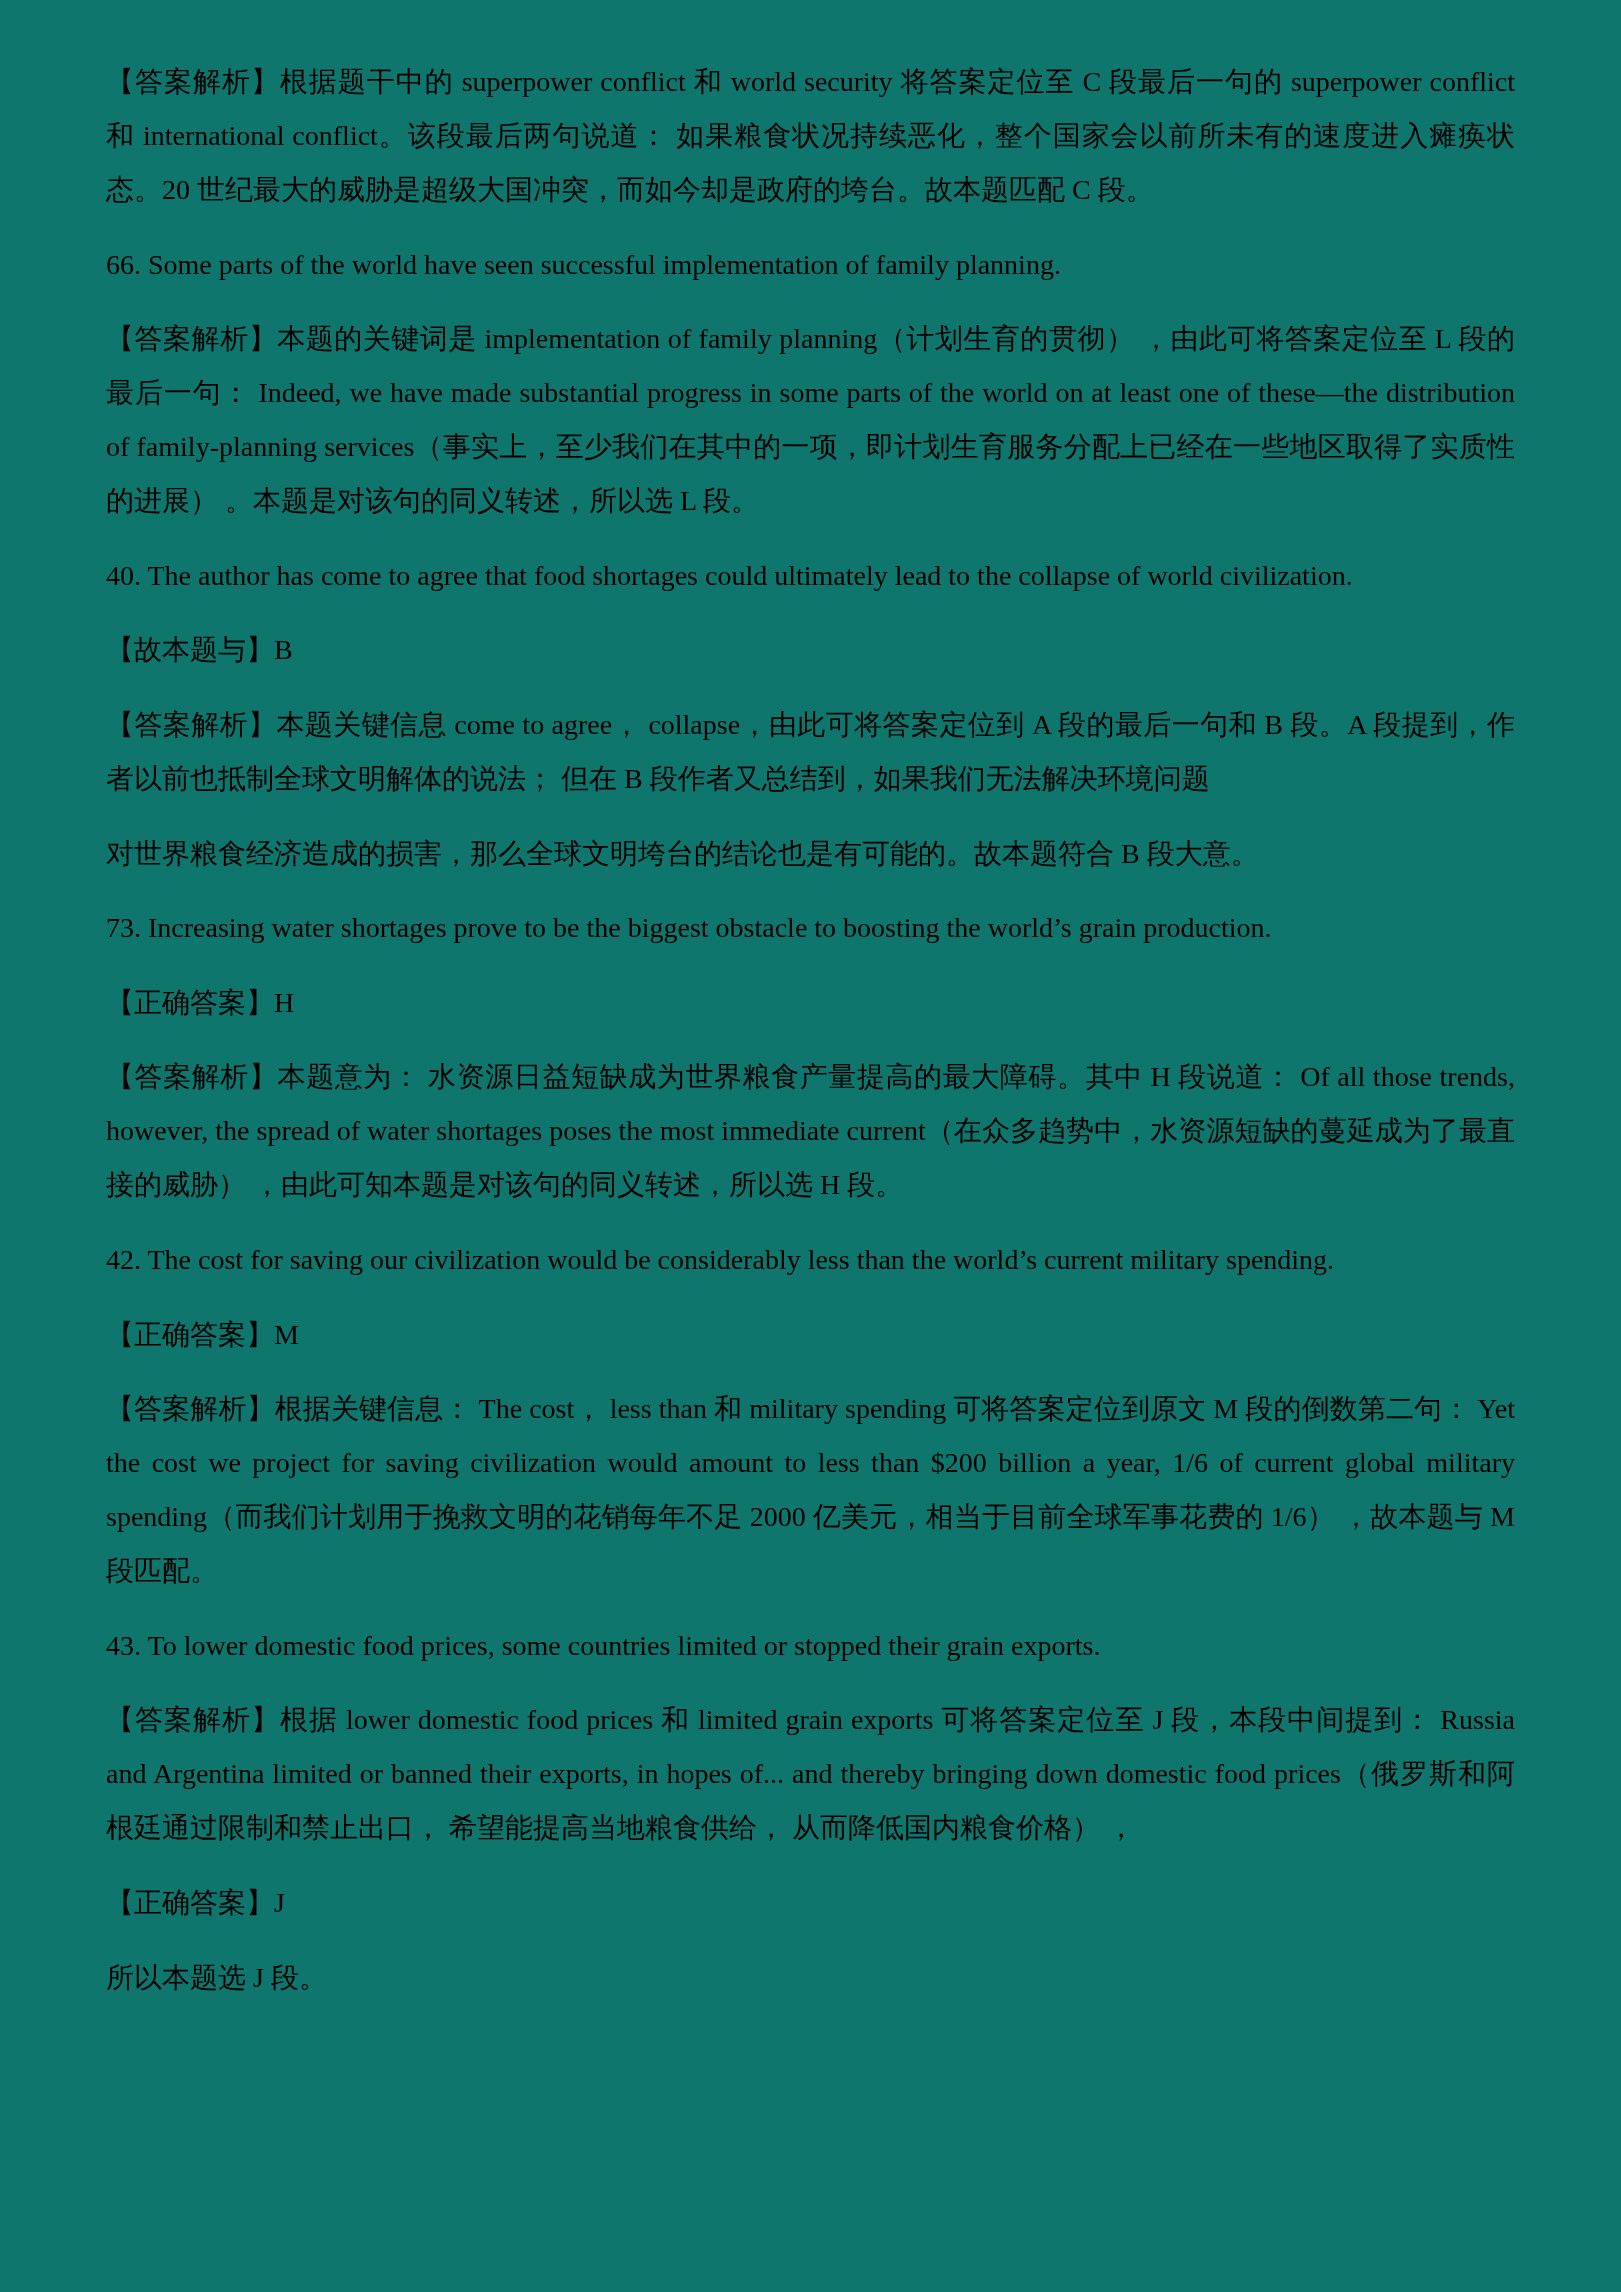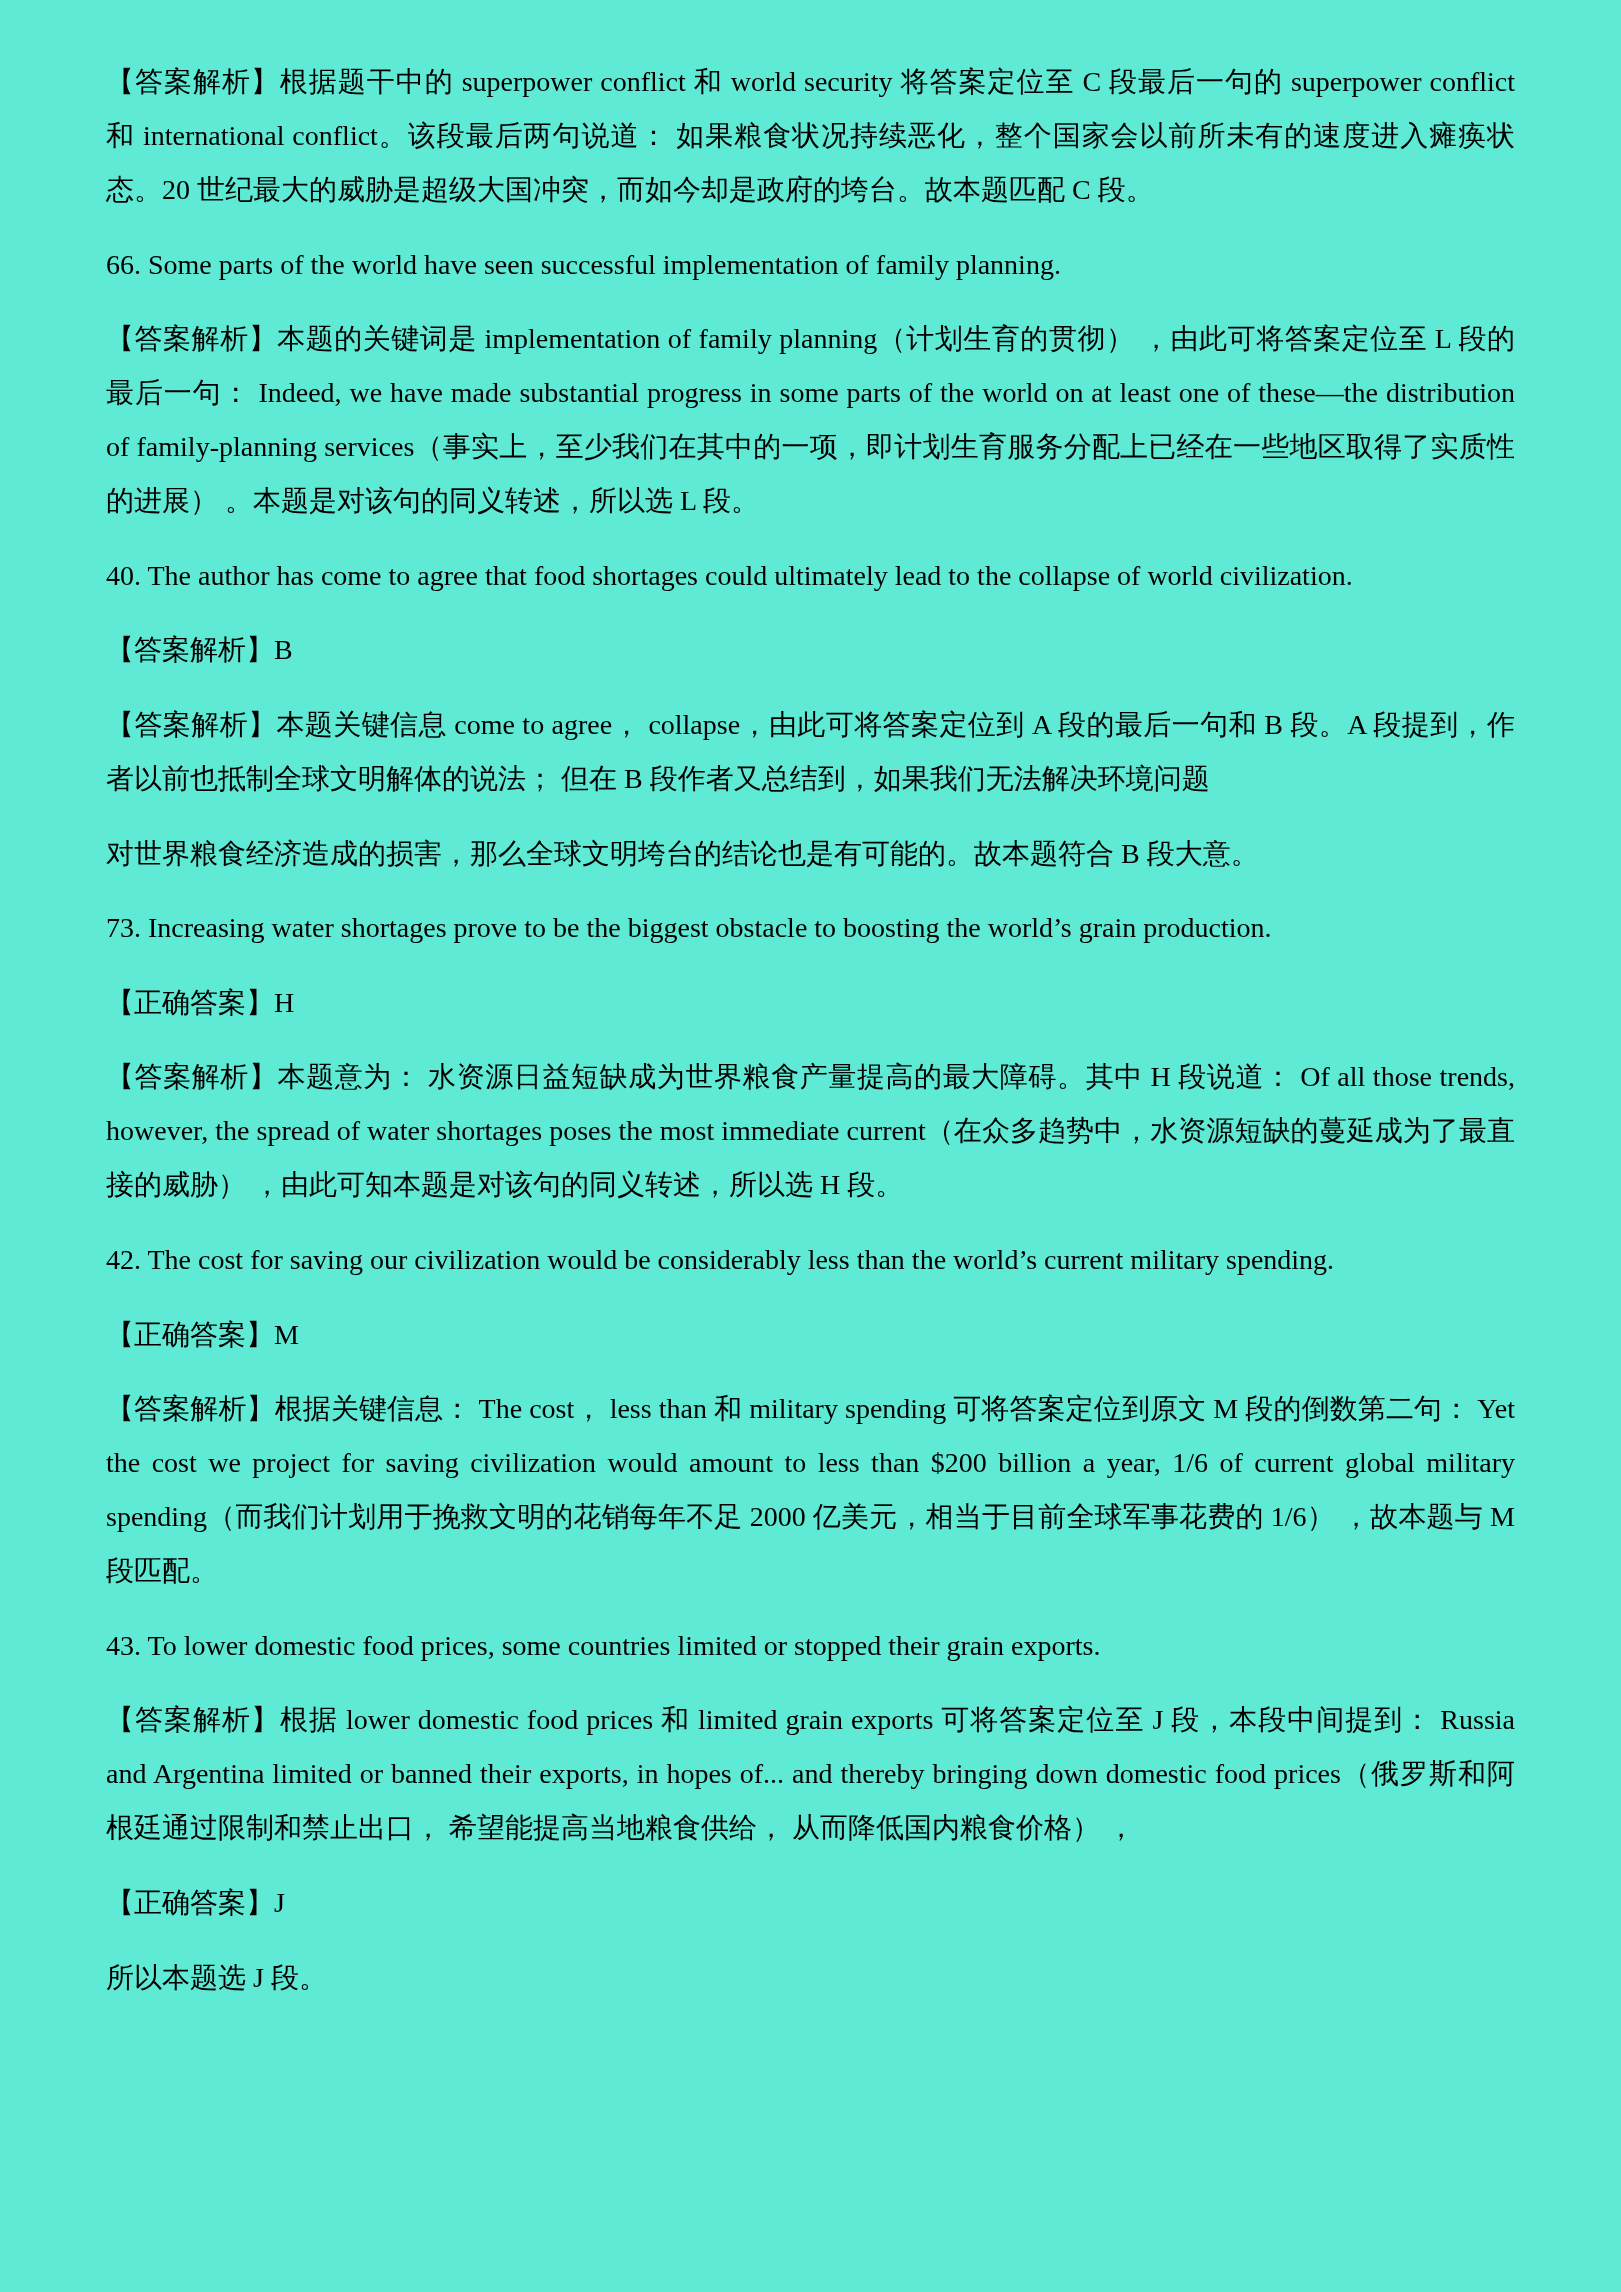--- a/index.html
+++ b/index.html
@@ -11,21 +11,21 @@
     width: 1621px;
     min-height: 2293px;
     color: #000000;
     font-family: "Liberation Serif", "DejaVu Serif", serif;
   }
   .page {
     box-sizing: border-box;
     width: 1621px;
     min-height: 2293px;
     padding: 55px 106px 137px 106px;
-    background: #5eead4;
+    background: #0f766e;
   }
   .para {
     font-size: 28px;
     line-height: 54px;
     margin: 0 0 20.6px 0;
     text-align: justify;
     word-break: break-word;
   }
   .question {
     text-align: left;
@@ -38,21 +38,21 @@
 <body>
 
 <div class="page">
 
   <p class="para">【答案解析】根据题干中的 superpower conflict 和 world security 将答案定位至 C 段最后一句的 superpower conflict 和 international conflict。该段最后两句说道： 如果粮食状况持续恶化，整个国家会以前所未有的速度进入瘫痪状态。20 世纪最大的威胁是超级大国冲突，而如今却是政府的垮台。故本题匹配 C 段。</p>
 
   <p class="para question">66. Some parts of the world have seen successful implementation of family planning.</p>
   <p class="para">【答案解析】本题的关键词是 implementation of family planning（计划生育的贯彻） ，由此可将答案定位至 L 段的最后一句： Indeed, we have made substantial progress in some parts of the world on at least one of these—the distribution of family-planning services（事实上，至少我们在其中的一项，即计划生育服务分配上已经在一些地区取得了实质性的进展） 。本题是对该句的同义转述，所以选 L 段。</p>
 
   <p class="para question">40. The author has come to agree that food shortages could ultimately lead to the collapse of world civilization.</p>
-  <p class="para answer">【答案解析】B</p>
+  <p class="para answer">【故本题与】B</p>
   <p class="para">【答案解析】本题关键信息 come to agree， collapse，由此可将答案定位到 A 段的最后一句和 B 段。A 段提到，作者以前也抵制全球文明解体的说法； 但在 B 段作者又总结到，如果我们无法解决环境问题</p>
   <p class="para">对世界粮食经济造成的损害，那么全球文明垮台的结论也是有可能的。故本题符合 B 段大意。</p>
 
   <p class="para question">73. Increasing water shortages prove to be the biggest obstacle to boosting the world’s grain production.</p>
   <p class="para answer">【正确答案】H</p>
   <p class="para">【答案解析】本题意为： 水资源日益短缺成为世界粮食产量提高的最大障碍。其中 H 段说道： Of all those trends, however, the spread of water shortages poses the most immediate current（在众多趋势中，水资源短缺的蔓延成为了最直接的威胁） ，由此可知本题是对该句的同义转述，所以选 H 段。</p>
 
   <p class="para question">42. The cost for saving our civilization would be considerably less than the world’s current military spending.</p>
   <p class="para answer">【正确答案】M</p>
   <p class="para">【答案解析】根据关键信息： The cost， less than 和 military spending 可将答案定位到原文 M 段的倒数第二句： Yet the cost we project for saving civilization would amount to less than $200 billion a year, 1/6 of current global military spending（而我们计划用于挽救文明的花销每年不足 2000 亿美元，相当于目前全球军事花费的 1/6） ，故本题与 M 段匹配。</p>

